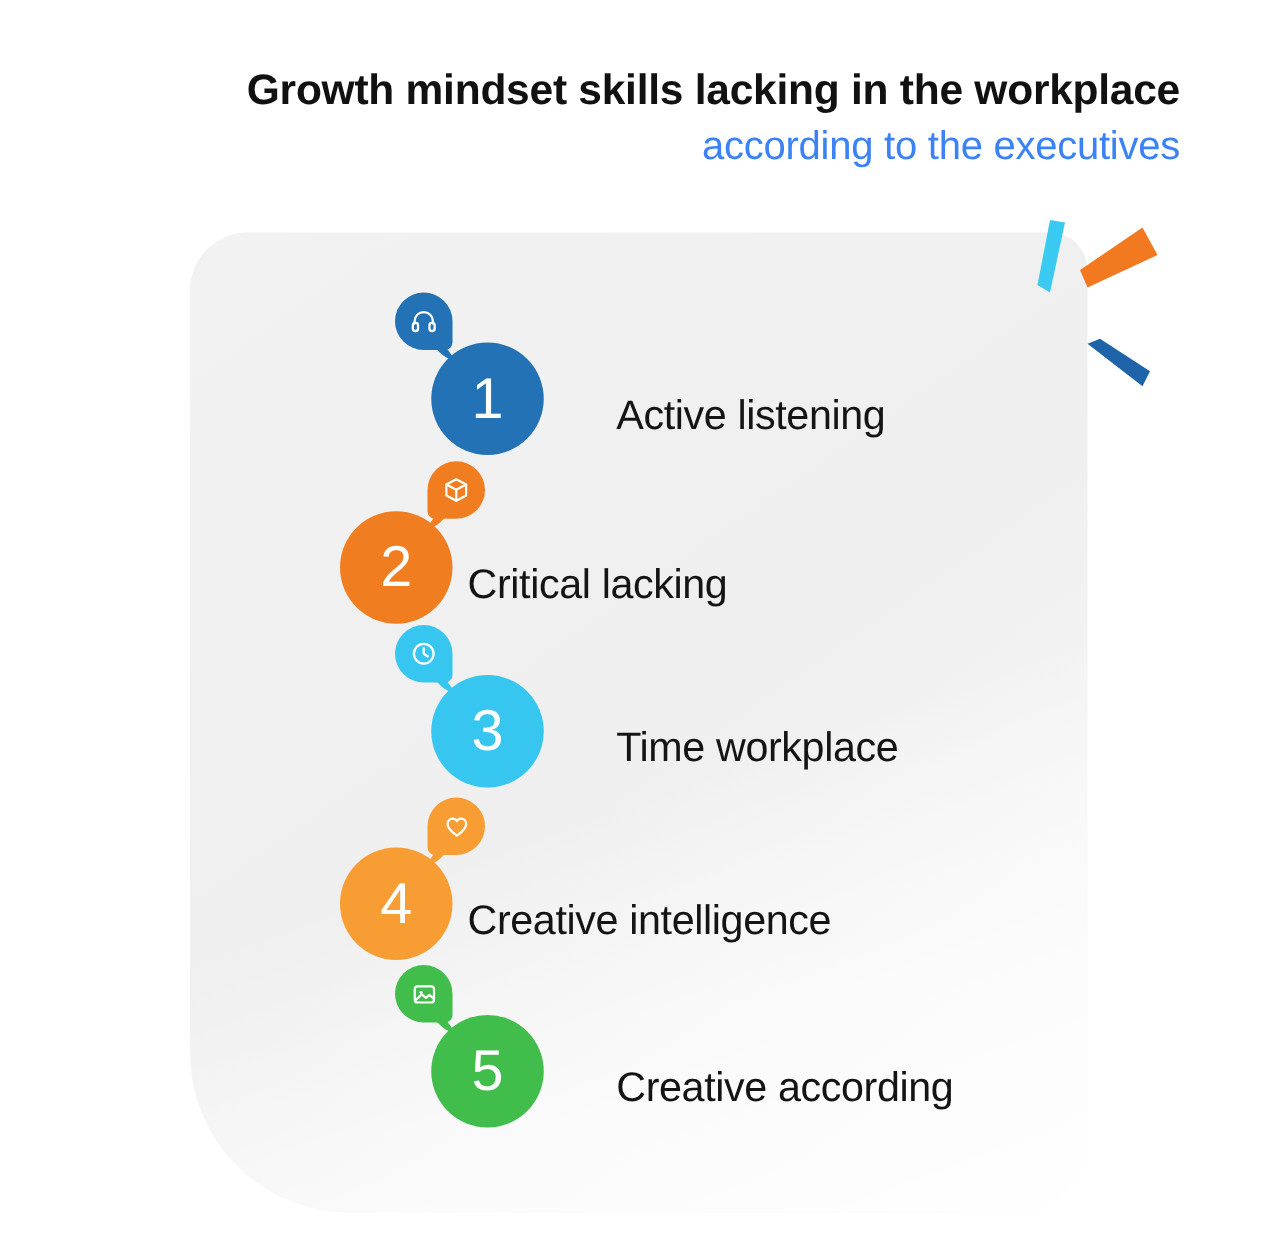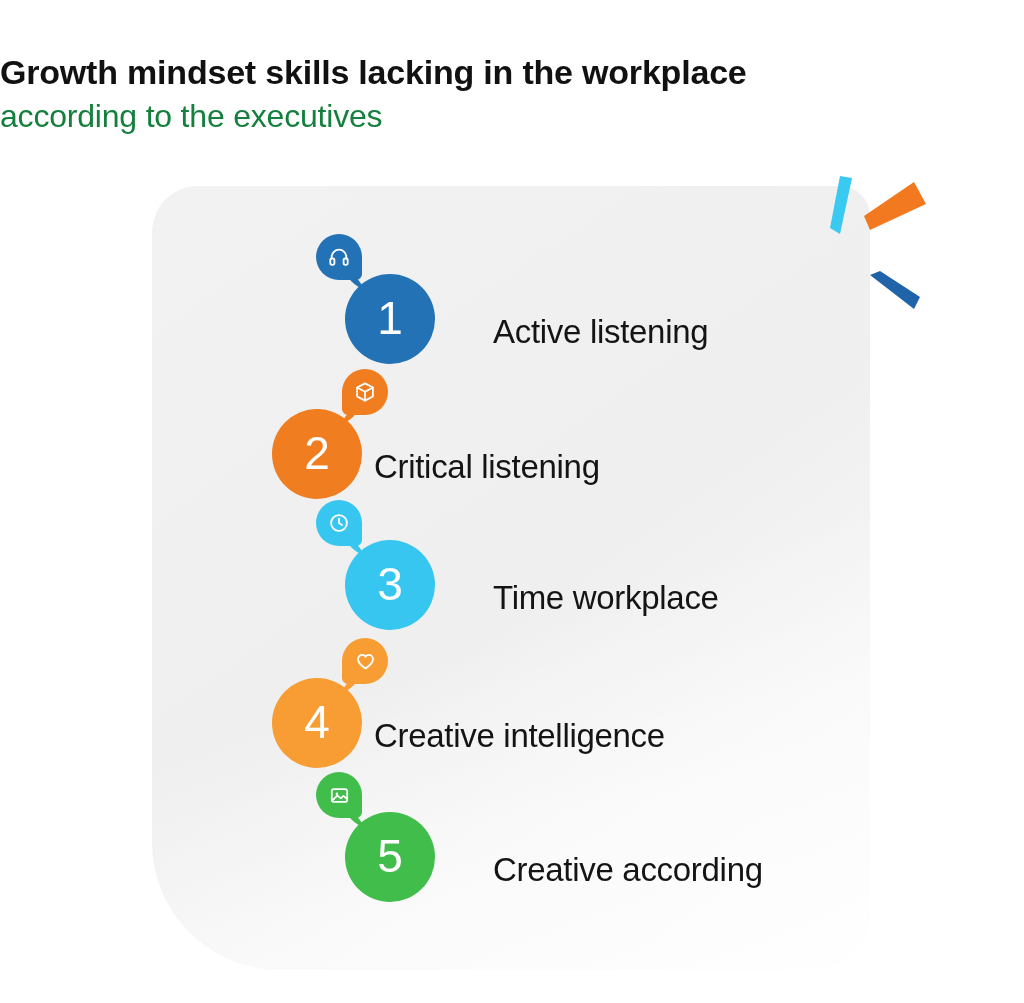--- a/index.html
+++ b/index.html
@@ -18,37 +18,37 @@
     height: 1003px;
     background: #ffffff;
   }
 
   
   .title-block {
     position: absolute;
     top: 50px;
     left: 0;
     width: 944px;
-    text-align: left;
+    text-align: right;
     z-index: 40;
   }
   .title-line-1 {
     font-family: "Liberation Sans", sans-serif;
     font-size: 34px;
     font-weight: 700;
     color: #111111;
     letter-spacing: -0.2px;
     line-height: 44px;
     white-space: nowrap;
   }
   .title-line-2 {
     font-family: "Liberation Sans", sans-serif;
     font-size: 32px;
     font-weight: 400;
-    color: #15803d;
+    color: #3b82f6;
     letter-spacing: -0.2px;
     line-height: 44px;
     white-space: nowrap;
   }
 
   
   .card {
     position: absolute;
     left: 152px;
     top: 186px;
@@ -236,21 +236,21 @@
           <svg width="22" height="22" viewBox="0 0 24 24" fill="none" stroke="#ffffff" stroke-width="1.9" stroke-linecap="round" stroke-linejoin="round">
             <path d="M12 2.6 L20.6 7.2 V16.8 L12 21.4 L3.4 16.8 V7.2 Z"></path>
             <path d="M3.4 7.2 L12 11.8 L20.6 7.2"></path>
             <path d="M12 11.8 V21.4"></path>
           </svg>
         </div>
         <div class="main-circle" style="background:#F07D20;">
           <span class="num">2</span>
         </div>
       </div>
-      <span class="label gap-b">Critical listening</span>
+      <span class="label gap-b">Critical lacking</span>
     </div>
 
     <div class="row pos-right" style="top:540px;">
       <div class="bubble-wrap">
         <svg class="tail left" viewBox="0 0 24 24">
           <path d="M24,24 C14,22 6,14 2,2 L14,10 C18,16 21,20 24,24 Z" fill="#36C6EF"></path>
         </svg>
         <div class="badge left" style="background:#36C6EF;">
           <svg width="22" height="22" viewBox="0 0 24 24" fill="none" stroke="#ffffff" stroke-width="2" stroke-linecap="round" stroke-linejoin="round">
             <circle cx="12" cy="12" r="8.6"></circle>

